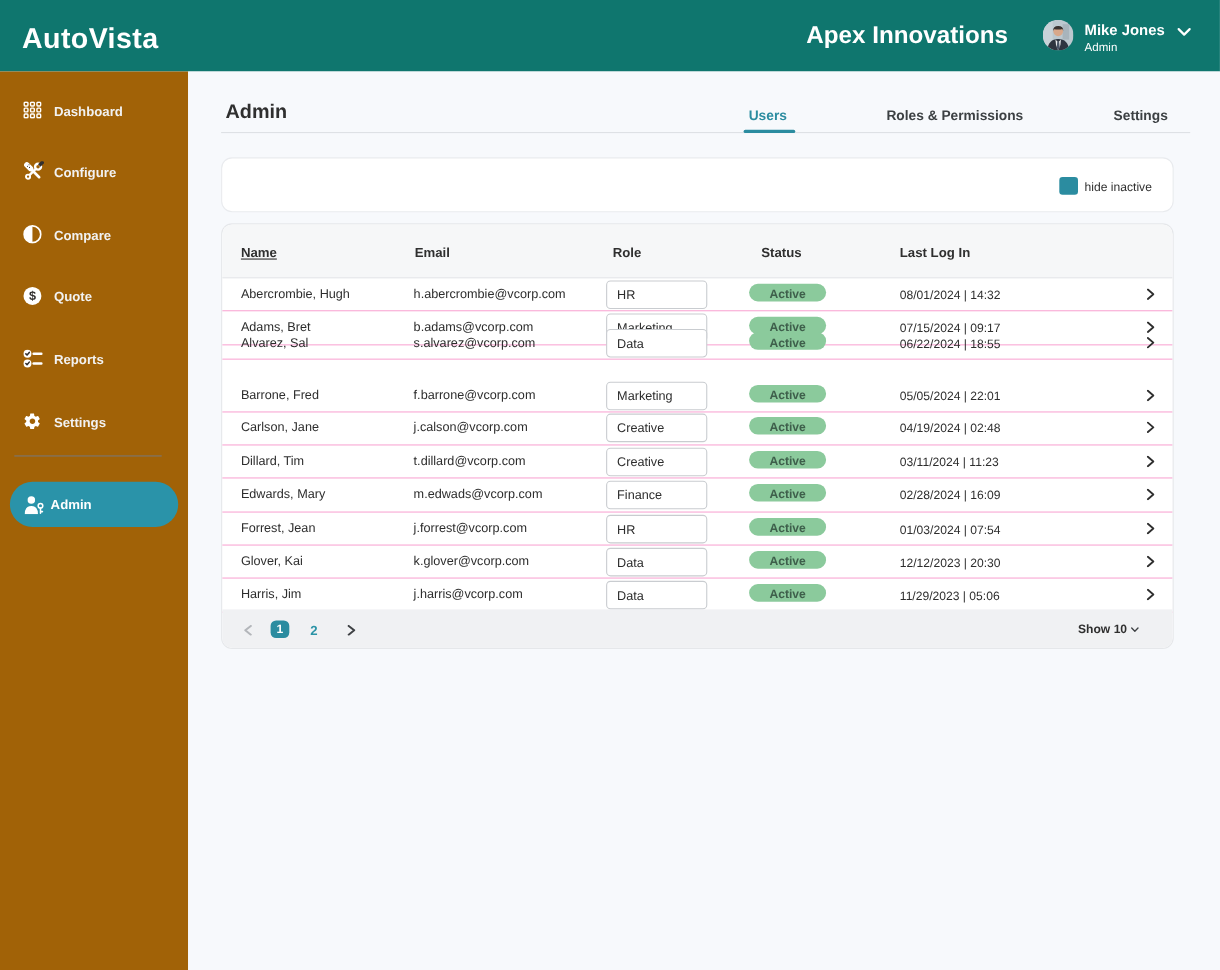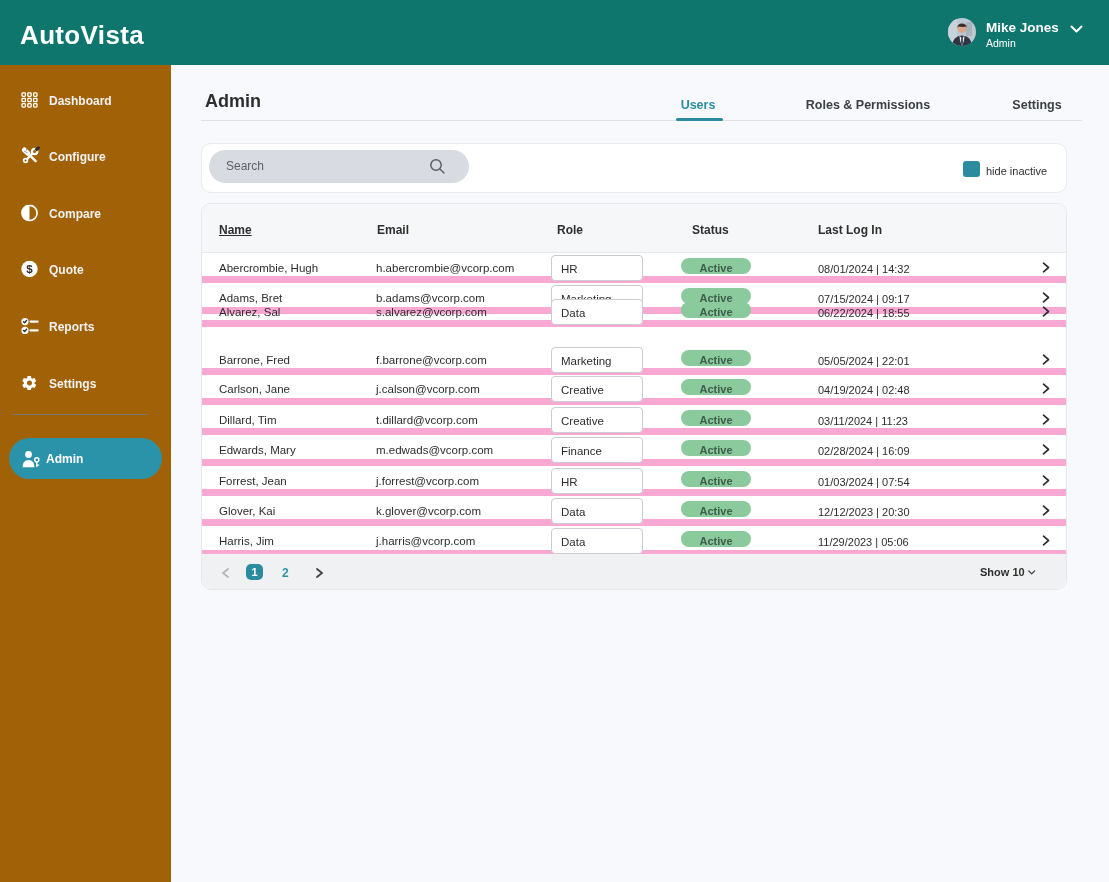--- a/index.html
+++ b/index.html
@@ -26,37 +26,38 @@
 .tab.active { color:#2b8ca0; }
 .tabline { position:absolute; left:505px; top:53px; width:47px; height:3px; background:#2b8ca0; border-radius:2px; }
 .searchcard { position:absolute; left:30px; top:78px; width:866px; height:50px; background:#fff; border:1px solid #e9ebee; border-radius:10px; }
 .searchpill { position:absolute; left:7px; top:6px; width:260px; height:33px; background:#d8dce2; border-radius:17px; }
 .searchpill .ph { position:absolute; left:17px; top:9.5px; font-size:12px; color:#5b6066; line-height:12px; }
 .cbx { position:absolute; left:761px; top:17px; width:17px; height:16px; background:#2b8ca0; border-radius:3px; }
 .cbxlbl { position:absolute; left:784px; top:20.5px; font-size:11px; color:#2f2f2f; line-height:12px; }
 .tablecard { position:absolute; left:30px; top:138px; width:866px; height:387px; background:#fff; border:1px solid #e5e7ea; border-radius:10px; overflow:hidden; }
 .thead { position:absolute; left:0; top:0; width:100%; height:49px; background:#f6f7f8; border-bottom:1px solid #e5e7ea; font-size:12px; font-weight:700; color:#2f2f2f; }
 .thead span { position:absolute; top:20px; line-height:12px; }
-.row { position:absolute; left:0; width:100%; height:30.39px; border-bottom:7px solid #f9a8d4; font-size:11.5px; color:#2d2d2d; }
+.row { position:absolute; left:0; width:100%; height:30.39px; border-bottom:1px solid #f9a8d4; font-size:11.5px; color:#2d2d2d; }
 .row .nm { position:absolute; left:17px; top:10px; line-height:11.5px; }
 .row .em { position:absolute; left:174px; top:10px; line-height:11.5px; }
 .rolebox { position:absolute; left:349px; top:2px; width:92px; height:26px; border:1px solid #c9ccd0; border-radius:4px; background:#fff; }
 .rolebox span { position:absolute; left:9px; top:7px; font-size:11.5px; line-height:12px; color:#2d2d2d; }
 .pill { position:absolute; left:479px; top:5px; width:70px; height:16px; background:#8bca9c; border-radius:10px; text-align:center; font-size:11px; font-weight:700; color:#3e5f4b; line-height:20px; }
 .dt { position:absolute; left:616px; top:11px; font-size:11px; line-height:11px; color:#2d2d2d; }
 .rchev { position:absolute; left:840px; top:9px; }
 .tfoot { position:absolute; left:0; bottom:0; width:100%; height:35px; background:#f0f1f3; }
 .pg1 { position:absolute; left:44px; top:10px; width:17px; height:16px; background:#2b8ca0; color:#fff; border-radius:5px; text-align:center; font-size:11px; font-weight:700; line-height:16px; }
 .pg2 { position:absolute; left:80px; top:12.5px; color:#2b93a6; font-size:12px; font-weight:700; line-height:12px; }
 .show { position:absolute; left:778px; top:11.5px; font-size:11px; font-weight:700; color:#2f2f2f; line-height:12px; }
 </style>
 </head>
 <body>
 <div class="topbar">
   <div class="logo">AutoVista</div>
+  <div class="company">Apex Innovations</div>
   <div class="avatar"><svg width="28" height="28" viewBox="0 0 28 28">
     <rect width="28" height="28" fill="#bcc8cf"></rect>
     <rect x="0" y="0" width="9" height="28" fill="#c8d2d8"></rect>
     <rect x="18" y="4" width="6" height="14" fill="#a8b4bc"></rect>
     <circle cx="14" cy="10.5" r="4.4" fill="#d8a88b"></circle>
     <path d="M9.4 10.2 Q9.2 5.6 14 5.6 Q18.8 5.6 18.6 10.2 L17.8 8.4 Q14.5 9.4 10.3 8.5 Z" fill="#3a3230"></path>
     <path d="M4 28 Q5 17.5 14 17.5 Q23 17.5 24 28 Z" fill="#2e3440"></path>
     <path d="M11.5 17.8 L14 20.5 L16.5 17.8 L16 23 L14 28 L12 23 Z" fill="#e8eaec"></path>
     <path d="M13.2 19.8 L14.8 19.8 L15.4 25 L14 27.8 L12.6 25 Z" fill="#4a5568"></path>
   </svg></div>
@@ -148,27 +149,20 @@
     </div>
 </div>
 <div class="main">
   <div class="tabrow"></div>
   <div class="h1">Admin</div>
   <div class="tab active" style="left:527px;">Users</div>
   <div class="tab" style="left:697px;">Roles &amp; Permissions</div>
   <div class="tab" style="left:866px;">Settings</div>
   <div class="tabline"></div>
   <div class="searchcard">
-    <div class="searchpill">
-      <span class="ph">Search</span>
-      <svg class="abs" style="left:220px;top:8px;" width="17" height="17" viewBox="0 0 17 17">
-          <circle cx="7" cy="7" r="5.2" fill="none" stroke="#5a5f66" stroke-width="1.5"></circle>
-          <path d="M11 11 L15 15" stroke="#5a5f66" stroke-width="1.5" stroke-linecap="round"></path>
-        </svg>
-    </div>
     <div class="cbx"></div>
     <div class="cbxlbl">hide inactive</div>
   </div>
   <div class="tablecard">
     <div class="thead">
       <span style="left:17px;text-decoration:underline;">Name</span>
       <span style="left:175px;">Email</span>
       <span style="left:355px;">Role</span>
       <span style="left:490px;">Status</span>
       <span style="left:616px;">Last Log In</span>

